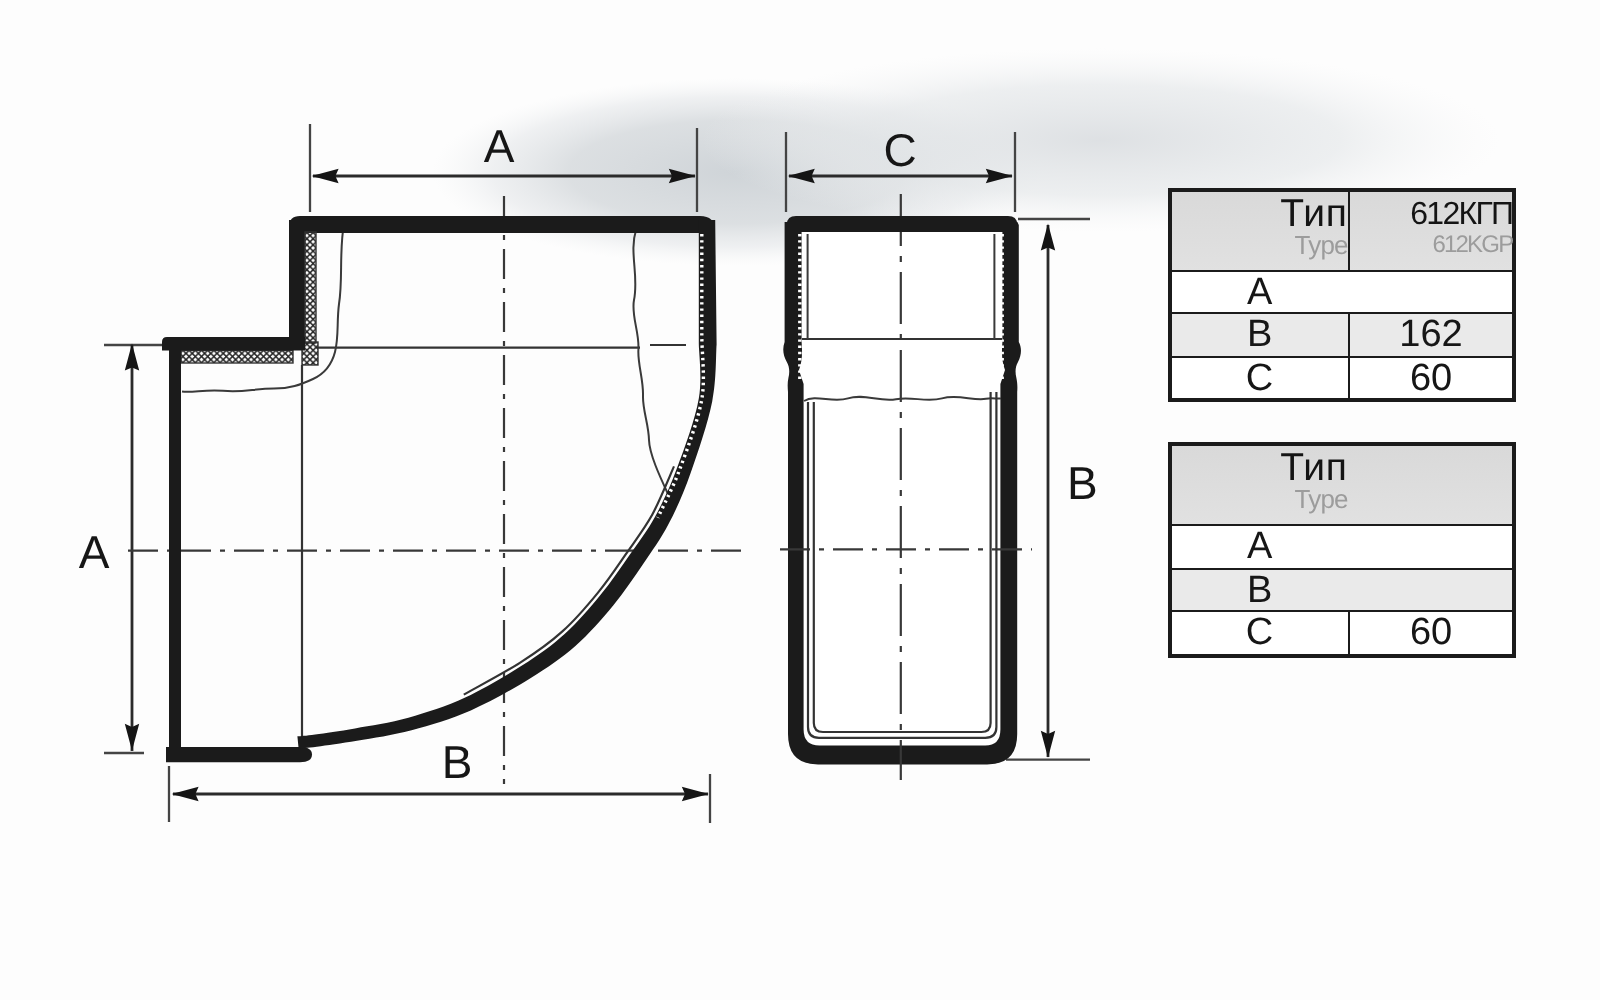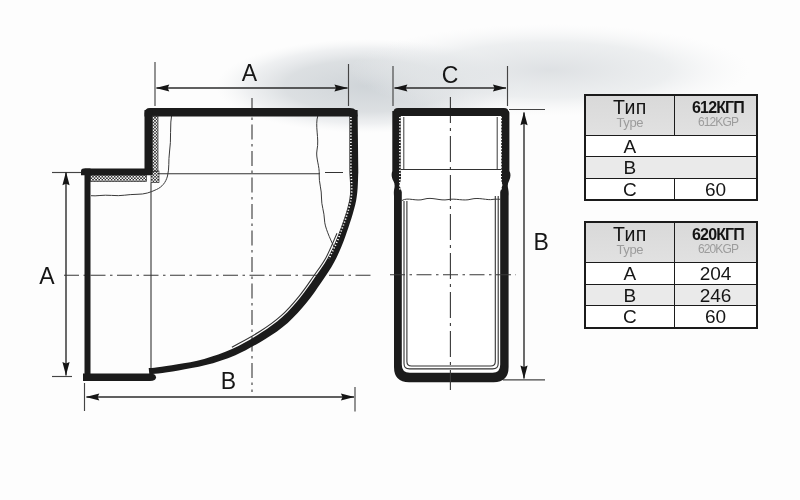--- a/index.html
+++ b/index.html
@@ -1,30 +1,30 @@
 <!DOCTYPE html>
 <html><head>
 <meta charset="utf-8">
 <style>
   html,body{margin:0;padding:0;background:#fff;}
   #page{position:relative;width:800px;height:500px;background:#fdfdfd;overflow:hidden;
         font-family:"Liberation Sans",sans-serif;}
   #dwg{position:absolute;left:0;top:0;}
   .tbl{position:absolute;width:170.5px;border:2px solid #1b1b1b;background:#fff;}
   .trow{display:grid;grid-template-columns:88.2px 1fr;}
-  .trow > div{display:flex;align-items:center;justify-content:center;}
+  .trow > div{display:flex;align-items:flex-end;justify-content:center;}
   .cR{border-left:1.6px solid #1b1b1b;}
   .hdr{height:39.2px;background:linear-gradient(#d9d9d9,#e1e1e1);}
   .hdr > div{flex-direction:column;justify-content:flex-start;padding-top:4px;}
   .row{height:20.4px;border-top:1.5px solid #1b1b1b;font-size:19px;color:#161616;}
   .rowB{background:#eaeaea;}
   .l1{font-size:19.5px;line-height:15px;color:#141414;letter-spacing:0.4px;}
   .l2{font-size:13px;line-height:15px;color:#9c9c9c;letter-spacing:-0.4px;}
   .tight{padding-left:5px;}
-  .tight .l1{font-size:16px;letter-spacing:-0.85px;font-weight:bold;}
+  .tight .l1{font-size:16px;letter-spacing:-0.85px;}
   .tight .l2{font-size:12px;letter-spacing:-0.9px;}
 </style>
 </head>
 <body>
 <div id="page">
 <svg id="dwg" width="800" height="500" viewBox="0 0 800 500">
   <defs>
     <pattern id="xh" patternUnits="userSpaceOnUse" width="3.1" height="3.1">
       <path d="M0,3.1 L3.1,0 M-0.8,0.8 L0.8,-0.8 M2.3,3.9 L3.9,2.3" stroke="#222" stroke-width="0.72" fill="none"></path>
       <path d="M0,0 L3.1,3.1 M2.3,-0.8 L3.9,0.8 M-0.8,2.3 L0.8,3.9" stroke="#222" stroke-width="0.72" fill="none"></path>
@@ -187,49 +187,44 @@
           <span class="l2">612KGP</span>
         </div>
   </div>
 
   <div class="trow row">
         <div>A</div>
       </div>
 
   <div class="trow row rowB">
         <div>B</div>
+        <div class="cR">162</div>
       </div>
 
   <div class="trow row">
         <div>C</div>
         <div class="cR">60</div>
       </div>
 </div>
 
 <div class="tbl" style="left:583.7px;top:221.2px;">
 
   <div class="trow hdr">
     <div>
           <span class="l1">Тип</span>
           <span class="l2">Type</span>
         </div>
-    <div class="cR tight">
-          <span class="l1">620КГП</span>
-          <span class="l2">620KGP</span>
-        </div>
   </div>
 
   <div class="trow row">
         <div>A</div>
-        <div class="cR">204</div>
       </div>
 
   <div class="trow row rowB">
         <div>B</div>
-        <div class="cR">246</div>
       </div>
 
   <div class="trow row">
         <div>C</div>
         <div class="cR">60</div>
       </div>
 </div>
 
 </div>
 

